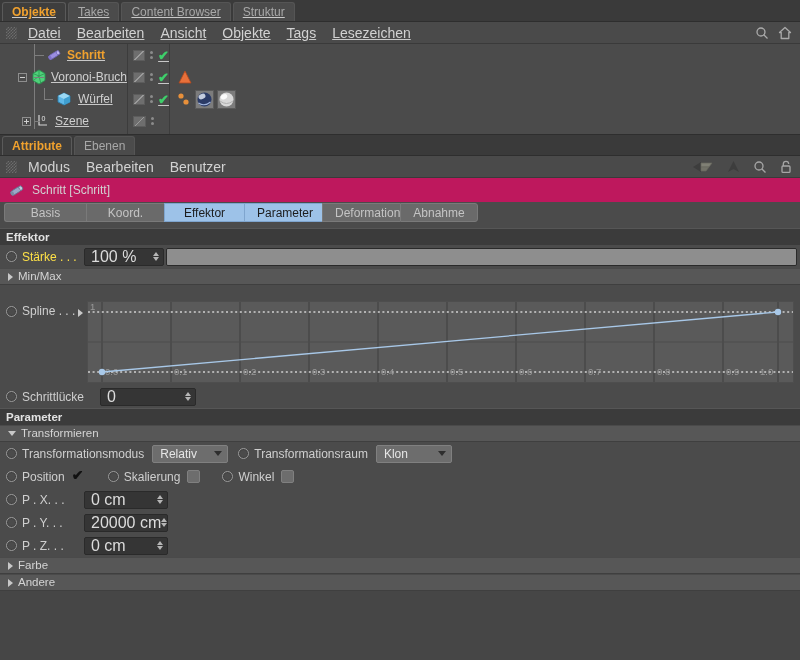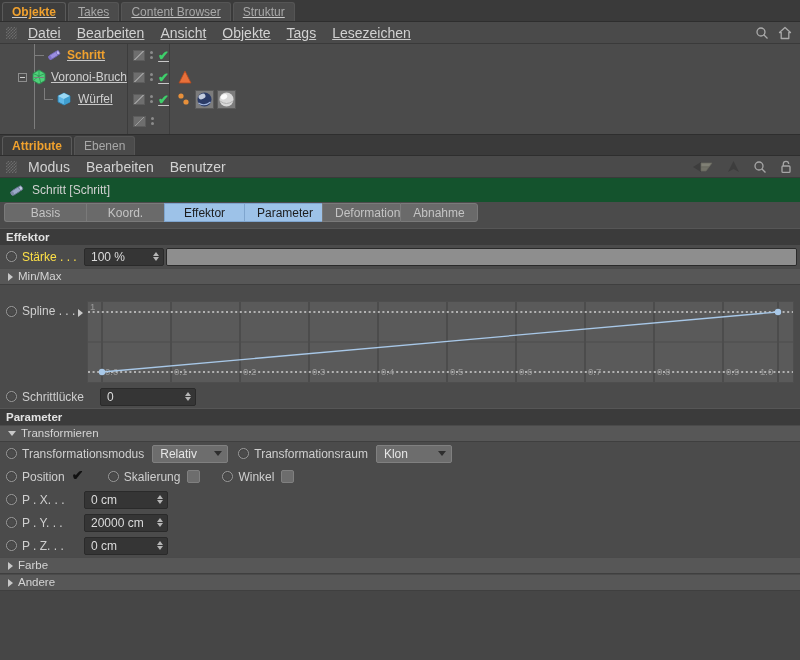--- a/index.html
+++ b/index.html
@@ -111,21 +111,21 @@
     cursor: pointer;
   }
   .dots { display: flex; flex-direction: column; gap: 2px; }
   .dots i { width: 3px; height: 3px; border-radius: 50%; background: #8b8b8b; display: block; }
   .check { color: #3ecf6a; font-size: 13px; font-weight: bold; line-height: 1; cursor: pointer; }
 
   .tagrow { height: 22px; display: flex; align-items: center; gap: 3px; padding-left: 6px; }
 
   
   #attr-manager { background: #4b4b4b; }
-  .am-title { height: 24px; display: flex; align-items: center; gap: 7px; padding-left: 8px; background: #14532d; }
+  .am-title { height: 24px; display: flex; align-items: center; gap: 7px; padding-left: 8px; background: #be185d; }
   .am-title span { font-size: 12px; color: #d2d2d2; }
 
   .amtabs { display: flex; height: 20px; margin: 1px 4px 0 4px; }
   .amtab {
     flex: 0 0 auto;
     height: 19px; line-height: 19px;
     padding: 0 12px;
     font-size: 12px;
     text-align: center;
     color: #c4c4c4;
@@ -175,21 +175,21 @@
   .plabel.anim { color: #fde047; }
 
   .numfield {
     height: 18px;
     background: #353535;
     border: 1px solid #2a2a2a;
     border-radius: 2px;
     display: flex; align-items: center;
     padding: 0 2px 0 6px;
     color: #dcdcdc;
-    font-size: 12px;
+    font-size: 16px;
     cursor: text;
   }
   .numfield .val { flex: 1; white-space: nowrap; }
   .stepper { display: flex; flex-direction: column; gap: 1px; padding-right: 2px; cursor: pointer; }
   .stepper i { width: 0; height: 0; border-style: solid; display: block; }
   .stepper i.u { border-width: 0 3px 4px 3px; border-color: transparent transparent #b6b6b6 transparent; }
   .stepper i.d { border-width: 4px 3px 0 3px; border-color: #b6b6b6 transparent transparent transparent; }
 
   .slidertrack {
     height: 18px;
@@ -315,20 +315,30 @@
         <div class="treeline" style="left:44px; top:11px; width:9px; height:1px;"></div>
         <div style="width:56px"></div>
         <svg class="objicon" viewBox="0 0 16 16">
           <polygon points="8,2 14,5 14,11 8,14 2,11 2,5" fill="#5fb8e8" stroke="#2e7da8" stroke-width="0.9"></polygon>
           <polygon points="8,2 14,5 8,8 2,5" fill="#9bd9f5"></polygon>
           <polygon points="8,8 14,5 14,11 8,14" fill="#3f9fd0"></polygon>
         </svg>
         <div class="om-label" style="margin-left:6px">Würfel</div>
       </div>
 
+      <div class="om-row">
+        <div class="treeline" style="left:34px; top:11px; width:6px; height:1px;"></div>
+        <div style="width:22px"></div>
+        <div class="expander plus"></div>
+        <svg class="objicon" style="margin-left:4px" viewBox="0 0 16 16">
+          <path d="M4 2 L4 12 L12 12" fill="none" stroke="#d6d6d6" stroke-width="1.2"></path>
+          <text x="6.5" y="8" font-family="Liberation Sans, sans-serif" font-size="7" fill="#e4e4e4">0</text>
+        </svg>
+        <div class="om-label" style="margin-left:4px">Szene</div>
+      </div>
     </div>
 
     <div class="om-cols">
       <div class="colcell">
         <div class="vis-sq"></div>
         <div class="dots">
             <i></i>
             <i></i>
           </div>
         <div class="check">✔</div>

